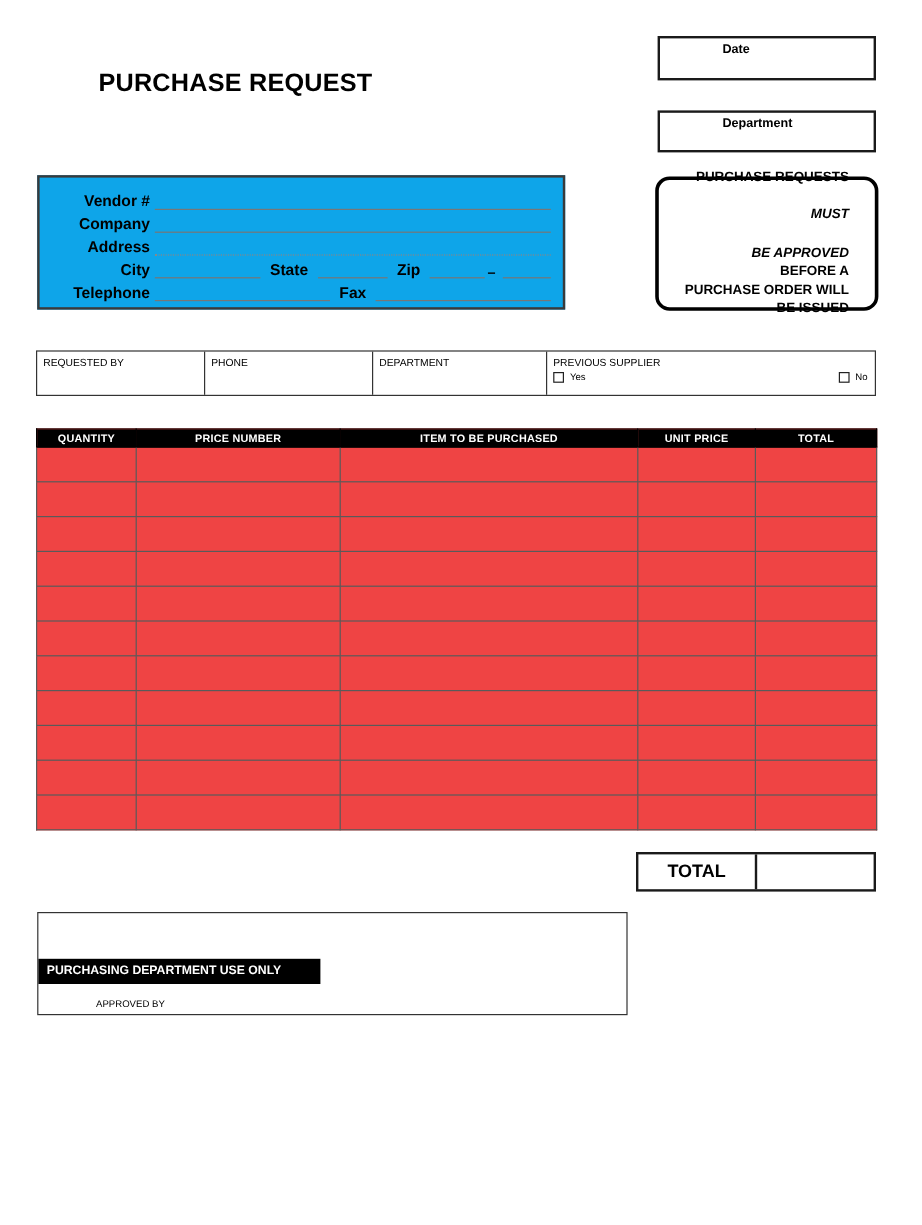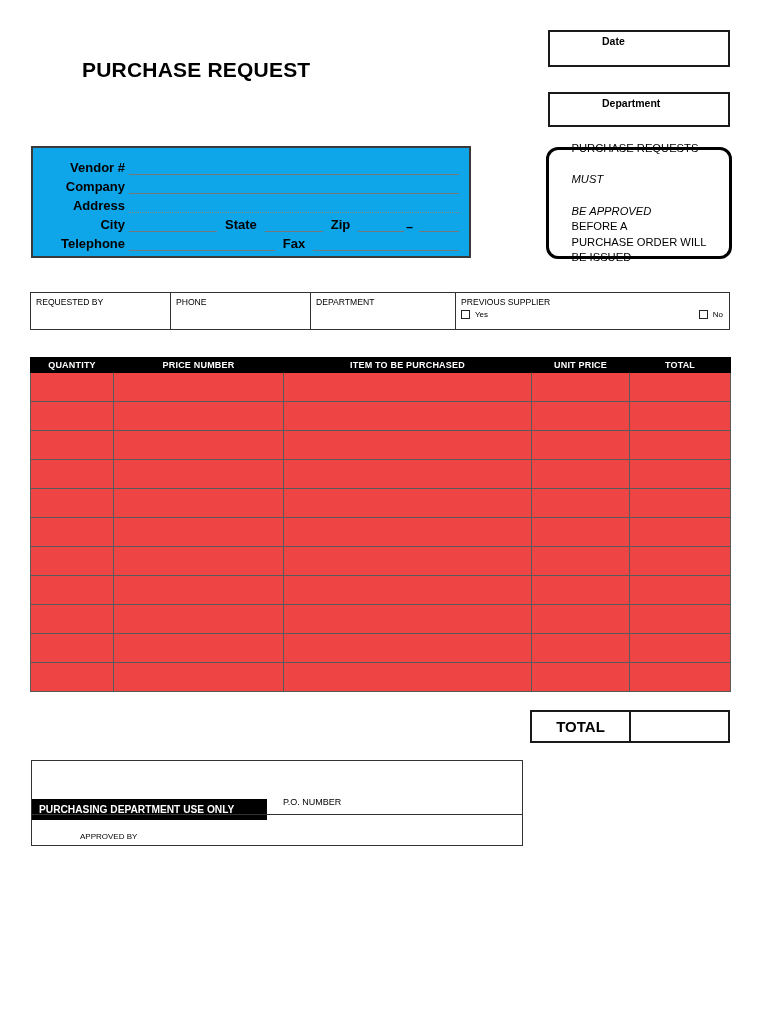--- a/index.html
+++ b/index.html
@@ -52,23 +52,23 @@
     width: 186px;
     height: 112px;
     border: 3px solid #000;
     border-radius: 12px;
     background: #fff;
     display: flex;
     align-items: center;
     justify-content: center;
   }
   #notice-box .inner {
-    text-align: left;
+    text-align: right;
     font-size: 11.2px;
-    font-weight: normal;
+    font-weight: bold;
     line-height: 15.5px;
   }
   #notice-box .ital { font-style: italic; margin-top: 16px; }
 
   
   #vendor-box {
     position: absolute;
     left: 31px;
     top: 146px;
     width: 440px;
@@ -453,20 +453,16 @@
     </tbody>
 </table>
 
 <div id="total-row">
   <div class="tl">TOTAL</div>
   <div class="tv"></div>
 </div>
 
 <div id="pd-box">
   <div id="pd-banner">PURCHASING DEPARTMENT USE ONLY</div>
-  <div id="pd-row1">
-    <span class="f1">DATE ORDERED</span>
-    <span class="f2">P.O. NUMBER</span>
-  </div>
   <div id="pd-row2">
     <span class="f3">APPROVED BY</span>
   </div>
 </div>
 
 </body></html>

